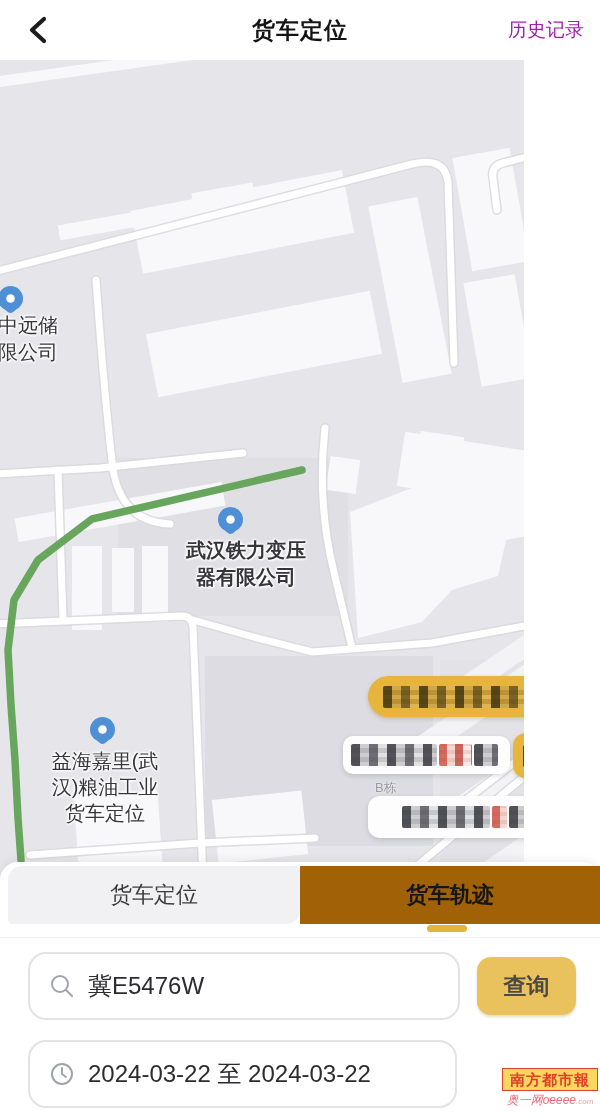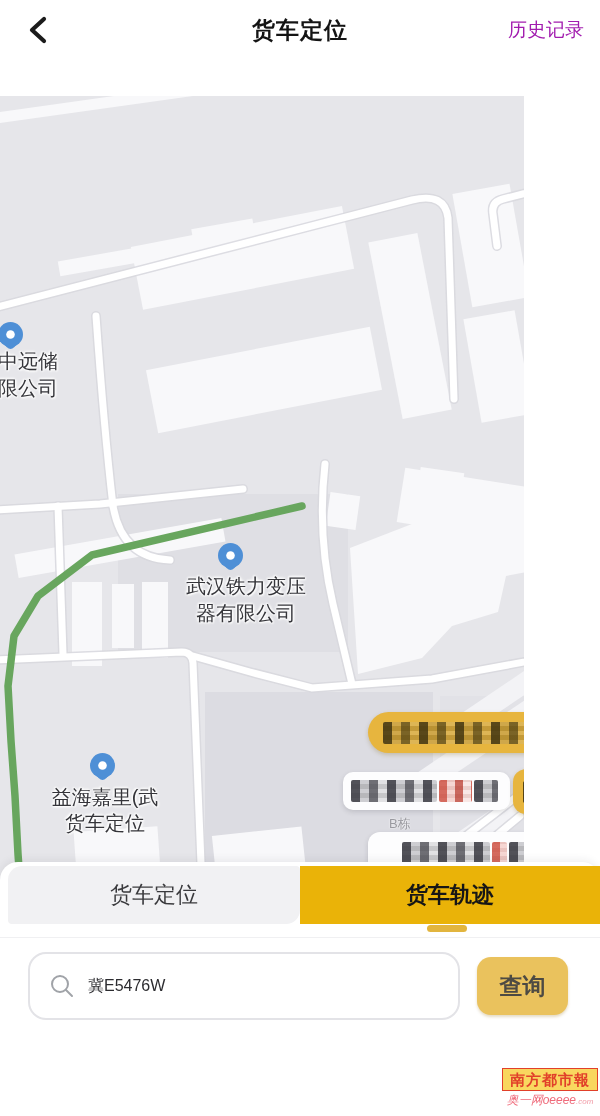--- a/index.html
+++ b/index.html
@@ -10,21 +10,21 @@
   .header{position:absolute;top:0;left:0;width:600px;height:60px;background:#fff;z-index:30;
           display:flex;align-items:center;}
   .back-btn{position:absolute;left:18px;top:10px;width:40px;height:40px;background:none;border:none;
             display:flex;align-items:center;justify-content:center;cursor:pointer;padding:0;}
   .page-title{position:absolute;left:0;right:0;text-align:center;margin:0;font-size:23px;
               font-weight:700;color:#141414;letter-spacing:1px;}
   .history-link{position:absolute;right:16px;top:0;height:60px;display:flex;align-items:center;
                 font-size:19px;color:#a21caf;text-decoration:none;cursor:pointer;}
 
   
-  .map{position:absolute;top:60px;left:0;width:524px;height:875px;background:#e6e6ea;overflow:hidden;margin-top:36px;}
+  .map{position:absolute;top:60px;left:0;width:524px;height:875px;background:#e6e6ea;overflow:hidden;}
   .map svg.base{position:absolute;inset:0;}
   .marker{position:absolute;z-index:5;}
   .marker-label{position:absolute;z-index:5;font-size:20px;font-weight:500;color:#35353a;line-height:27px;
     text-shadow:0 0 3px #fff,0 0 3px #fff,0 0 4px #fff,1px 1px 2px #fff,-1px -1px 2px #fff;}
   .marker-label.center{text-align:center;}
 
   
   .pill{position:absolute;z-index:8;display:flex;align-items:center;}
   .pill.gold{background:#e7b53e;box-shadow:0 2px 4px rgba(120,90,10,.25);}
   .pill.white{background:#fdfdfe;box-shadow:0 2px 5px rgba(60,60,70,.18);}
@@ -44,34 +44,34 @@
   .map-bldg-label{position:absolute;z-index:6;font-size:13px;color:#9a9aa0;
     text-shadow:0 0 2px #fff;}
 
   
   .sheet{position:absolute;left:0;top:862px;width:600px;height:254px;background:#fff;z-index:20;
          border-radius:18px 18px 0 0;box-shadow:0 -2px 8px rgba(40,40,50,.08);}
   .tab-row{position:relative;width:100%;height:76px;border-bottom:1px solid #f0f0f2;}
   .tab-inactive{position:absolute;left:8px;top:4px;width:292px;height:58px;background:#f1f1f3;
     border:none;border-radius:14px 4px 14px 4px;display:flex;align-items:center;justify-content:center;
     font-size:22px;font-weight:500;color:#3a3a3d;cursor:pointer;}
-  .tab-active{position:absolute;left:300px;top:4px;right:0;height:58px;background:#eab308;border:none;
+  .tab-active{position:absolute;left:300px;top:4px;right:0;height:58px;background:#a16207;border:none;
     display:flex;align-items:center;justify-content:center;font-size:22px;font-weight:700;color:#161616;
     cursor:pointer;}
   .tab-indicator{position:absolute;left:427px;top:63px;width:40px;height:7px;border-radius:4px;
     background:#e2b53e;}
 
   .field{position:absolute;display:flex;align-items:center;background:#fff;
     border:2px solid #e3e3e7;border-radius:18px;}
-  .field input{border:none;outline:none;flex:1;font-size:16px;color:#2c2c30;background:transparent;
+  .field input{border:none;outline:none;flex:1;font-size:24px;color:#2c2c30;background:transparent;
     padding:0;min-width:0;}
   .field .field-icon{flex:0 0 auto;margin:0 14px 0 20px;display:flex;}
   .search-field{left:28px;top:90px;width:432px;height:68px;}
   .date-field{left:28px;top:178px;width:429px;height:68px;}
-  .query-btn{position:absolute;left:477px;top:95px;width:91px;height:58px;border:none;cursor:pointer;
+  .query-btn{position:absolute;left:477px;top:95px;width:99px;height:58px;border:none;cursor:pointer;
     border-radius:14px;background:#eac25d;color:#4d4a43;font-size:23px;font-weight:600;
     box-shadow:0 2px 3px rgba(150,110,20,.25);}
 
   
   .watermark{position:absolute;right:2px;top:206px;width:96px;text-align:center;}
   .wm-brand{display:block;background:#f9d75f;border:1px solid #e1402a;color:#e1402a;
     font-size:15px;font-weight:700;letter-spacing:1px;padding:2px 1px;line-height:17px;}
   .wm-site{display:block;margin-top:1px;color:#ef6a7a;font-size:12px;font-style:italic;line-height:16px;}
   .wm-site .suffix{font-size:8px;color:#f19ba6;}
 </style>
@@ -174,38 +174,39 @@
       <div>限公司</div>
     </div>
 
     <div class="marker" style="left:217px;top:446px;">
       <svg width="27" height="36" viewBox="0 0 27 36">
         <path d="M6,21 Q13.5,35 21,21 Z" fill="#4e8fd6"></path>
         <circle cx="13.5" cy="13.5" r="12.5" fill="#4e8fd6"></circle>
         <circle cx="13.5" cy="13.5" r="4.3" fill="#fff"></circle>
       </svg>
     </div>
-    <div class="marker-label center" style="left:150px;top:477px;width:192px;">
+    <div class="marker-label center" style="left:150px;top:477px;width:192px;font-weight:bold;">
       <div>武汉铁力变压</div>
       <div>器有限公司</div>
     </div>
 
     <div class="marker" style="left:89px;top:656px;">
       <svg width="27" height="36" viewBox="0 0 27 36">
         <path d="M6,21 Q13.5,35 21,21 Z" fill="#4e8fd6"></path>
         <circle cx="13.5" cy="13.5" r="12.5" fill="#4e8fd6"></circle>
         <circle cx="13.5" cy="13.5" r="4.3" fill="#fff"></circle>
       </svg>
     </div>
     <div class="marker-label center" style="left:35px;top:688px;width:140px;line-height:26px;text-align:center;">
       <div>益海嘉里(武</div>
+      <div>汉)粮油工业</div>
       <div>货车定位</div>
     </div>
 
-    <div class="map-bldg-label" style="left:389px;top:719px;">B栋</div>
+    <div class="map-bldg-label" style="left:375px;top:719px;">B栋</div>
 
     <div class="pill gold" style="left:368px;top:616px;width:211px;height:41px;border-radius:21px;padding:0 15px;">
       <div class="mosaic on-gold" style="width:100%;"></div>
     </div>
 
     <div class="pill white" style="left:343px;top:676px;width:167px;height:38px;border-radius:10px;padding:0 8px;gap:2px;">
       <div class="mosaic" style="width:86px;"></div>
       <div class="mosaic red" style="width:33px;"></div>
       <div class="mosaic" style="width:24px;"></div>
     </div>
@@ -236,20 +237,29 @@
       <span class="field-icon">
         <svg width="24" height="24" viewBox="0 0 24 24">
           <circle cx="10" cy="10" r="8" fill="none" stroke="#a0a3a8" stroke-width="2"></circle>
           <line x1="16" y1="16" x2="22" y2="22" stroke="#a0a3a8" stroke-width="2" stroke-linecap="round"></line>
         </svg>
       </span>
       <input type="text" value="冀E5476W" style="">
     </div>
     <button class="query-btn">查询</button>
 
+    <div class="field date-field">
+      <span class="field-icon">
+        <svg width="24" height="24" viewBox="0 0 24 24">
+          <circle cx="12" cy="12" r="10" fill="none" stroke="#a0a3a8" stroke-width="2"></circle>
+          <polyline points="12,6 12,12 16,15" fill="none" stroke="#a0a3a8" stroke-width="2" stroke-linecap="round" stroke-linejoin="round"></polyline>
+        </svg>
+      </span>
+      <input type="text" value="2024-03-22 至 2024-03-22" style="">
+    </div>
 
     <div class="watermark">
       <span class="wm-brand">南方都市報</span>
       <span class="wm-site"><span>奥一网oeeee</span><span class="suffix">.com</span></span>
     </div>
   </div>
 
 </div>
 
 </body></html>

